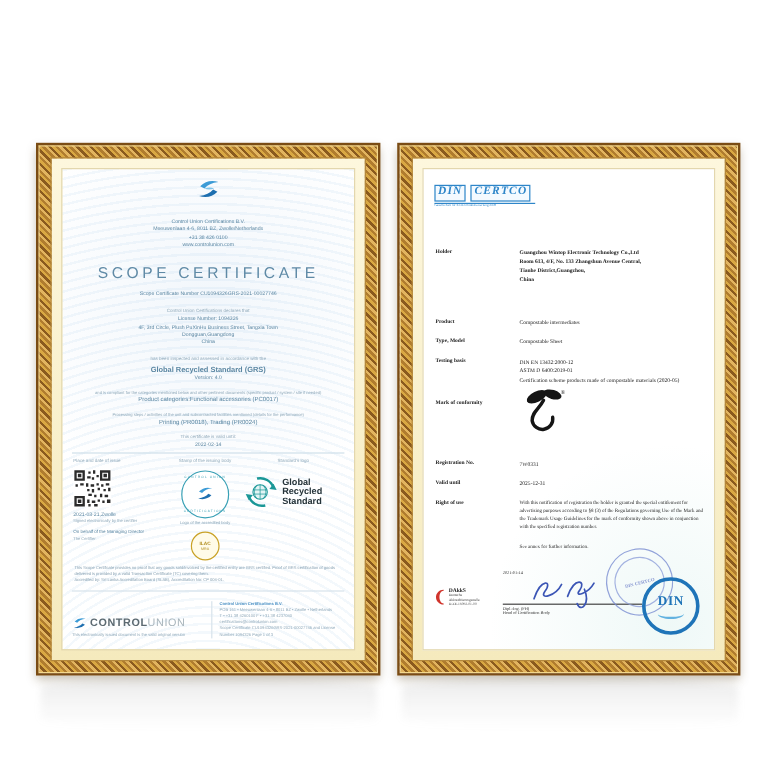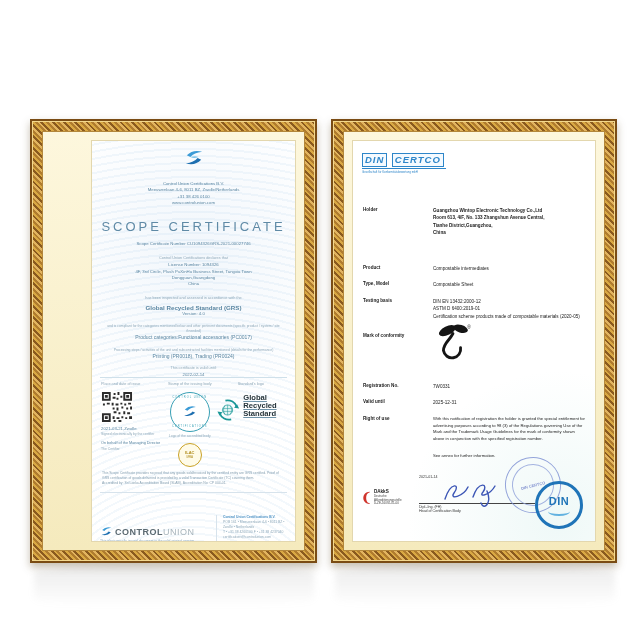--- a/index.html
+++ b/index.html
@@ -4,27 +4,27 @@
 <style>
   html,body{margin:0;padding:0;background:#fff;}
   .stage{position:relative;width:640px;height:640px;background:#ffffff;overflow:hidden;
          font-family:"Liberation Sans",sans-serif;color:#333;}
   
   .frame{position:absolute;top:119px;height:444px;box-sizing:border-box;padding:10px;
          border:2px solid #7a4c14;
          background:repeating-linear-gradient(45deg,#b07c2e 0 2px,#e2b45f 2px 4px,#8a5a1e 4px 6px,#d9a843 6px 8px);
          box-shadow:0 4px 8px rgba(90,70,30,.35), inset 0 0 0 1px #f3d88e;}
   .frame-left{left:30px;width:287px;}
-  .frame-right{left:331px;width:286px;}
+  .frame-right{left:331px;width:286px;font-family:Liberation Serif, serif;}
   .mat{height:100%;box-sizing:border-box;background:linear-gradient(180deg,#fdf7dd,#f5eabd);
        border:1px solid #b3873b;padding:8px;}
   .paper{position:relative;height:100%;box-sizing:border-box;background:#fff;border:1px solid #e3d7ae;overflow:hidden;}
   .paper-blue{background:
       radial-gradient(circle at 50% 28%, rgba(120,170,220,.10), rgba(255,255,255,0) 55%),
-      repeating-radial-gradient(circle at 50% 130%, #f3f8fc 0 2px, #ffffff 2px 7px); margin-left: 40px;}
+      repeating-radial-gradient(circle at 50% 130%, #f3f8fc 0 2px, #ffffff 2px 7px);}
   .paper-white{background:
       radial-gradient(circle at 85% 95%, rgba(140,210,200,.14), rgba(255,255,255,0) 35%),
       #ffffff;}
   .reflect{position:absolute;top:565px;height:42px;border-radius:50%/8px;
            background:linear-gradient(180deg,rgba(150,150,150,.18),rgba(255,255,255,0));filter:blur(3px);}
   .reflect-left{left:34px;width:280px;} .reflect-right{left:335px;width:280px;}
 
   
   .lc{text-align:center;color:#6f93a8;}
   .t30{font-size:3.4px;line-height:1.5;} .t36{font-size:3.8px;line-height:1.55;}
@@ -38,25 +38,25 @@
   .lfoot .col2{width:74px;text-align:center;}
   .lfoot .col3{width:96px;text-align:center;}
   .hr-main{position:absolute;left:8px;right:8px;top:236px;border-top:1px solid #cfe0ea;}
   .stamp-cu{position:relative;width:38px;height:38px;margin:4px auto 2px;border-radius:50%;
             border:1px solid #39a0b5;display:flex;align-items:center;justify-content:center;background:#fff;}
   .stamp-cu .ringtext{position:absolute;left:0;right:0;font-size:2.6px;color:#39a0b5;letter-spacing:1px;}
   .rt-top{top:3px;} .rt-bot{bottom:3px;}
   .ilac{width:22px;height:22px;margin:4px auto 0;border-radius:50%;border:1.5px solid #c9a227;
         color:#b08c1d;display:flex;flex-direction:column;align-items:center;justify-content:center;background:#fffbe8;}
   .ilac b{font-size:4px;line-height:1.1;} .ilac span{font-size:3px;line-height:1.1;}
-  .grs{display:flex;align-items:flex-start;justify-content:center;gap:3px;margin-top:6px;text-decoration:underline;}
+  .grs{display:flex;align-items:center;justify-content:center;gap:3px;margin-top:6px;}
   .grs-text{text-align:left;color:#26343a;font-weight:700;font-size:7.6px;line-height:1.05;}
   .fineprint{position:absolute;left:10px;right:10px;top:330px;text-align:left;color:#86a0b2;}
-  .brandbar{position:absolute;left:8px;right:8px;top:351px;border-top:1px solid #d7e3ec;padding-top:22px;
-            display:flex;align-items:center;gap:6px;text-align:left;}
+  .brandbar{position:absolute;left:8px;right:8px;top:351px;border-top:1px solid #d7e3ec;padding-top:8px;
+            display:flex;align-items:flex-end;gap:6px;text-align:left;}
   .brandname{font-size:9px;font-weight:800;color:#5c6a72;letter-spacing:.5px;}
   .brandname .lite{color:#a7b4bb;font-weight:400;}
   .vdiv{width:1px;align-self:stretch;background:#d7e3ec;}
   .qr{display:block;margin-top:3px;}
 
   
   .rc{position:absolute;inset:0;color:#1c1c1c;}
   .din-logo{position:absolute;left:9px;top:8px;}
   .din-word{display:inline-block;border:1px solid #2e86c9;color:#2e86c9;font-weight:800;font-style:italic;
             font-size:9.5px;letter-spacing:1px;padding:0 2px;line-height:1.25;background:#f4faff;}

